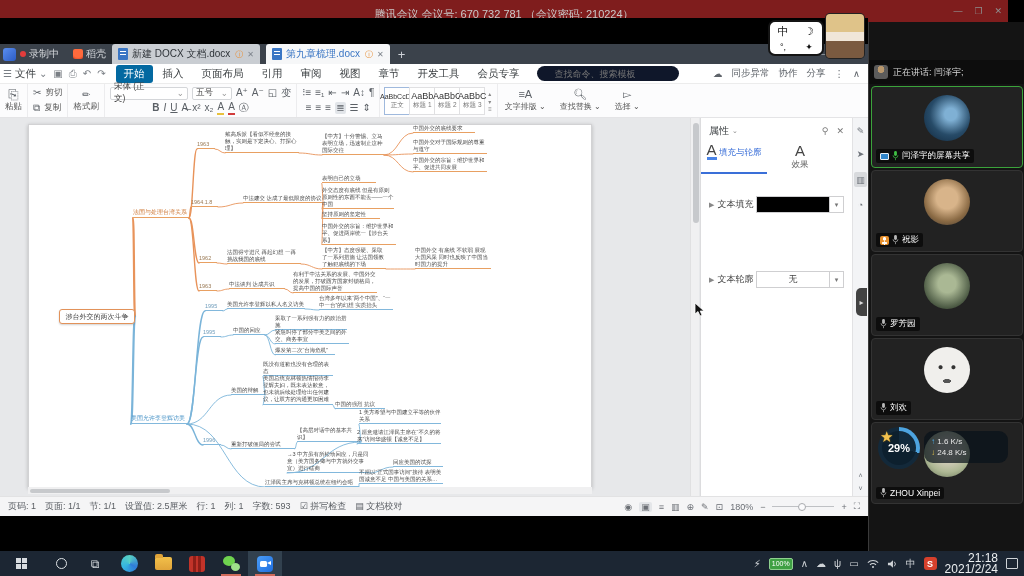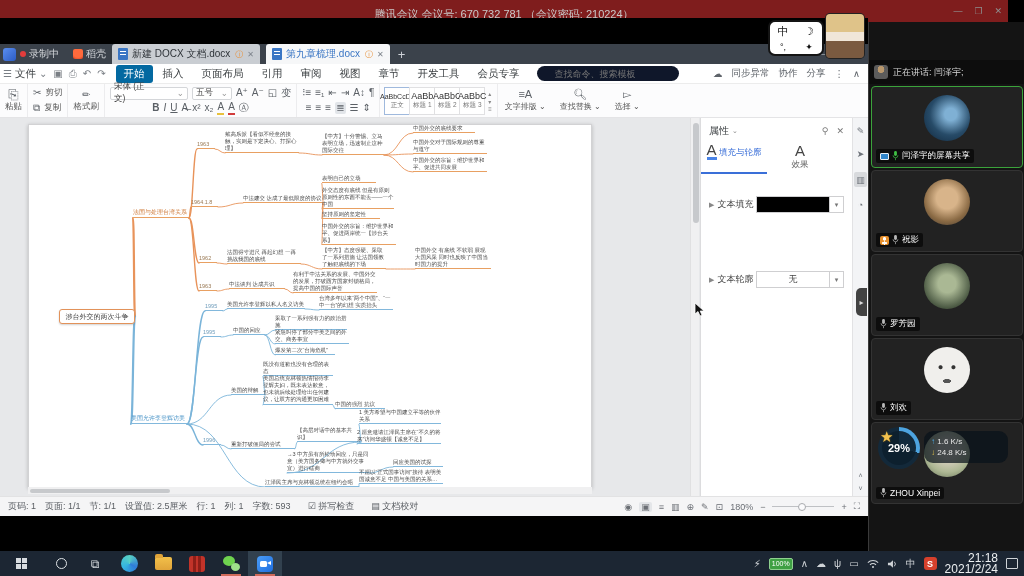--- a/index.html
+++ b/index.html
@@ -68,21 +68,21 @@
 .prow .lbl{font-size:9px;color:#444;}
 .prow .tri{color:#888;font-size:7px;margin-right:3px;}
 .swatchbox{margin-left:auto;display:flex;border:1px solid #cfcfd1;height:17px;}
 .swatch{width:72px;height:15px;}
 .dd{width:14px;display:flex;align-items:center;justify-content:center;color:#777;font-size:7px;border-left:1px solid #cfcfd1;background:#fff;}
 .selbox{margin-left:auto;display:flex;border:1px solid #cfcfd1;height:17px;background:#fff;}
 .selval{width:72px;display:flex;align-items:center;justify-content:center;font-size:9px;color:#444;}
 #strip{position:absolute;left:852px;top:0;width:16px;height:378px;background:#f3f4f6;border-left:1px solid #e2e2e4;display:flex;flex-direction:column;align-items:center;padding-top:8px;gap:13px;font-size:9px;color:#6e737a;}
 .stripsel{background:#d8dadd;border-radius:2px;width:13px;height:15px;display:flex;align-items:center;justify-content:center;}
 
-#statusbar{left:0;top:478px;width:868px;height:20px;background:#f5f5f6;border-top:1px solid #e2e2e3;display:flex;align-items:center;font-size:9px;color:#5a5e63;padding:0 8px;gap:17px;}
+#statusbar{left:0;top:478px;width:868px;height:20px;background:#f5f5f6;border-top:1px solid #e2e2e3;display:flex;align-items:center;font-size:9px;color:#5a5e63;padding:0 8px;gap:9px;}
 #statusbar .right{margin-left:auto;display:flex;align-items:center;gap:7px;color:#6a6e74;}
 .slider{width:62px;height:1px;background:#bfc1c4;position:relative;}
 .knob{position:absolute;left:26px;top:-3.5px;width:8px;height:8px;border-radius:50%;background:#fbfbfc;border:1px solid #a9abae;}
 
 #sharebar{left:0;top:520px;width:868px;height:31px;background:#000;}
 #sharechip{position:absolute;left:2px;top:14px;display:flex;align-items:center;gap:4px;color:#fff;font-size:10.5px;padding:1px 6px 1px 2px;background:#111;}
 .dispicon{width:12px;height:9px;border:1.5px solid #cfd6de;border-radius:1px;position:relative;background:#39a7e8;}
 
 #sidebar{left:868px;top:22px;width:156px;height:529px;background:#141414;border-left:1px solid #3a3a3a;}
 #speakbar{position:absolute;left:0;top:38px;width:156px;height:24px;background:#0d0d0d;display:flex;align-items:center;gap:5px;padding:0 5px;color:#d8d8d8;font-size:9px;}

